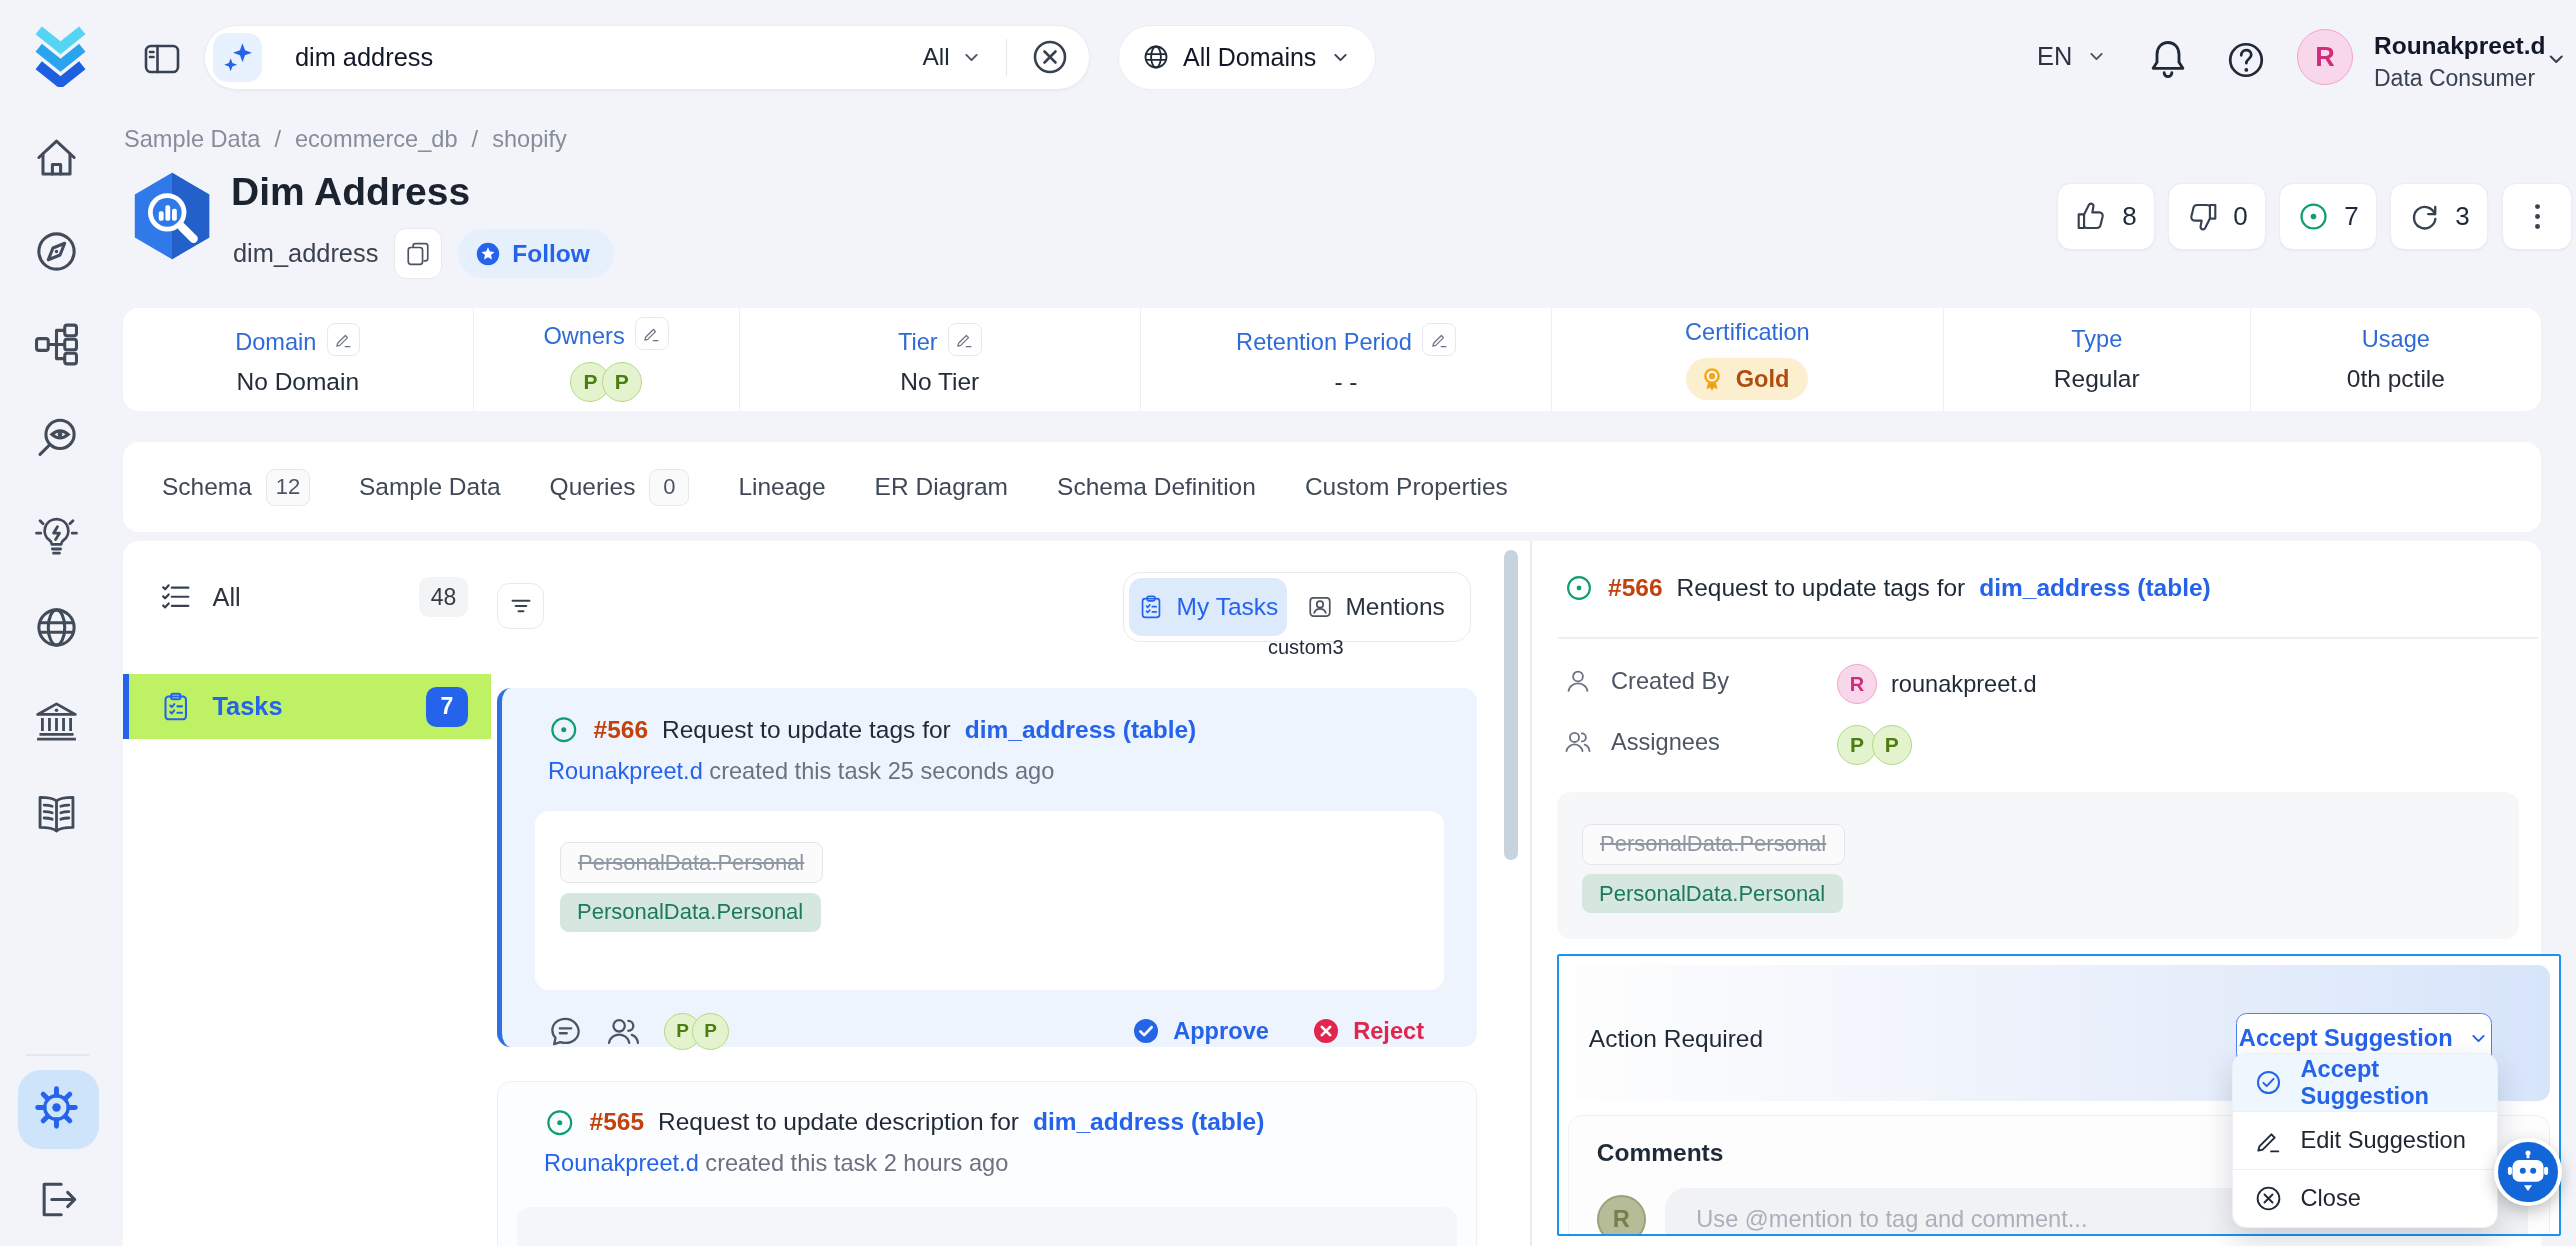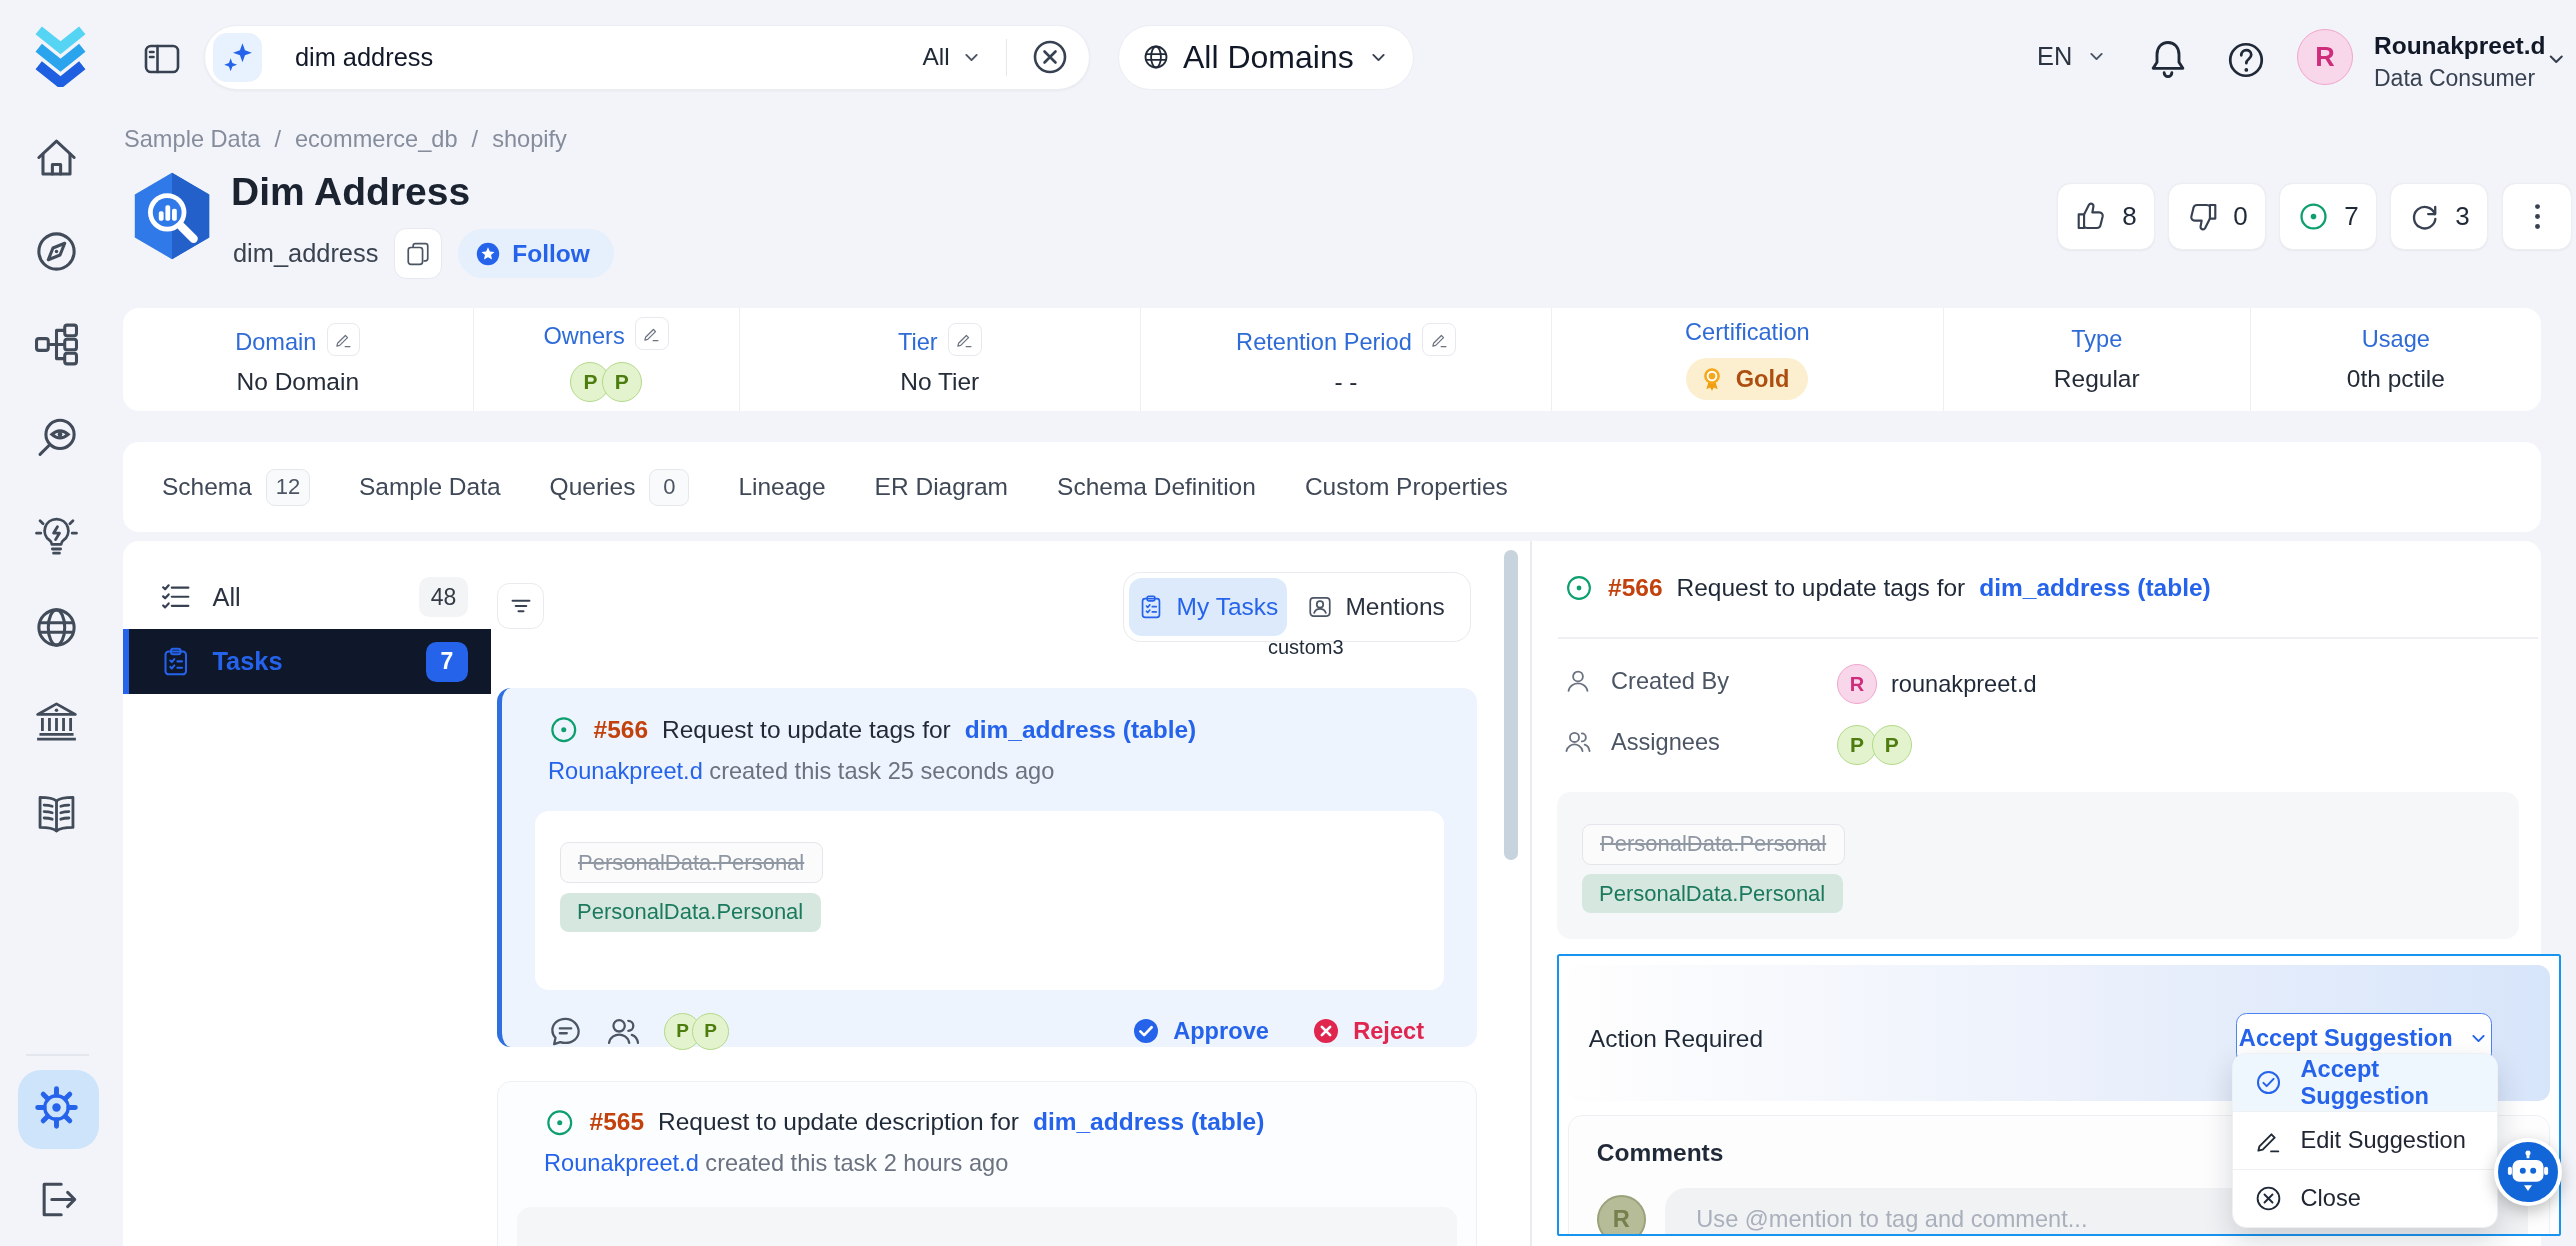--- a/index.html
+++ b/index.html
@@ -22,21 +22,21 @@
              border-radius:33px;box-shadow:0 0.9px 2.6px rgba(16,24,40,.05);box-sizing:border-box;}
   .spark-chip{width:49px;height:49px;margin-left:7.9px;background:#e7f2fe;border-radius:14px;
               display:flex;align-items:center;justify-content:center;color:#2563eb;}
   .spark-chip .iconbox{width:31.5px;height:31.5px;}
   .search-text{margin-left:33px;font-size:25.4px;color:#111827;}
   .scope{margin-left:auto;gap:10.5px;font-size:24.5px;color:#1f2937;}
   .scope .iconbox{width:24.5px;height:24.5px;color:#4b5563;}
   .search-div{width:0.9px;height:37px;background:#e5e7eb;margin:0 23px;}
   .clear-btn{width:40px;height:40px;color:#374151;margin-right:19px;}
   .domains{left:1118px;top:24.5px;height:65px;padding:0 23px;background:#fff;border:0.9px solid #ebedf3;
-           border-radius:33px;gap:13px;font-size:32px;color:#111827;box-sizing:border-box;}
+           border-radius:33px;gap:13px;font-size:25px;color:#111827;box-sizing:border-box;}
   .domains .g{width:28px;height:28px;color:#1f2937;}
   .domains .c{width:23px;height:23px;color:#374151;}
   .lang{left:2037px;top:42px;gap:12.3px;font-size:25.4px;color:#2b3340;}
   .lang .c{width:23px;height:23px;color:#4b5563;}
   .bell-btn{left:2146px;top:37px;width:44px;height:44px;color:#1f2937;}
   .help-btn{left:2225px;top:39px;width:42px;height:42px;color:#1f2937;}
   .avatar{border-radius:50%;display:flex;align-items:center;justify-content:center;font-weight:bold;}
   .avatar-r{left:2297px;top:29px;width:56px;height:56px;background:#f9d7ea;border:1.8px solid #f1a5cd;
             color:#cf2d7c;font-size:27px;box-sizing:border-box;}
   .user-name{left:2374px;top:31.5px;font-size:24.5px;font-weight:bold;color:#111827;}
@@ -88,21 +88,21 @@
   .tab.active::after{content:"";position:absolute;left:-3.5px;right:-3.5px;bottom:0;height:5.3px;background:#2563eb;border-radius:5.3px 5.3px 0 0;}
 
   
   .maincard{left:123px;top:541px;width:2418px;height:705px;background:#fff;border-radius:15.8px 15.8px 0 0;}
   .list-item{position:absolute;left:0;width:368px;height:65px;display:flex;align-items:center;
              padding:0 23px 0 37px;font-size:25.4px;color:#2b3340;box-sizing:border-box;}
   .list-item .iconbox{width:31.5px;height:31.5px;color:#374151;}
   .list-item .lbl{margin-left:21px;}
   .cnt{margin-left:auto;min-width:49px;height:40px;padding:0 8.8px;background:#f3f4f6;border-radius:10.5px;
        display:flex;align-items:center;justify-content:center;font-size:23px;color:#333a45;box-sizing:border-box;}
-  .list-item.sel{background:#0f172a;color:#2563eb;font-weight:bold;}
+  .list-item.sel{background:#bef264;color:#2563eb;font-weight:bold;margin-top:45px;}
   .list-item.sel::before{content:"";position:absolute;left:0;top:0;bottom:0;width:6.1px;background:#2563eb;}
   .list-item.sel .iconbox{color:#2563eb;}
   .list-item.sel .cnt{background:#2563eb;color:#fff;min-width:42px;}
 
   .filter-btn{left:374px;top:42px;width:47px;height:46px;background:#fff;border:0.9px solid #e8eaee;border-radius:12.3px;
               display:flex;align-items:center;justify-content:center;color:#374151;box-sizing:border-box;}
   .filter-btn .iconbox{width:28px;height:28px;}
   .toggle{left:1000px;top:31px;width:348px;height:70px;background:#fff;border:0.9px solid #e8eaee;border-radius:17.5px;
           display:flex;align-items:center;padding:5.3px;box-sizing:border-box;}
   .seg{height:100%;display:flex;align-items:center;justify-content:center;gap:12.3px;font-size:24.5px;border-radius:13px;}

